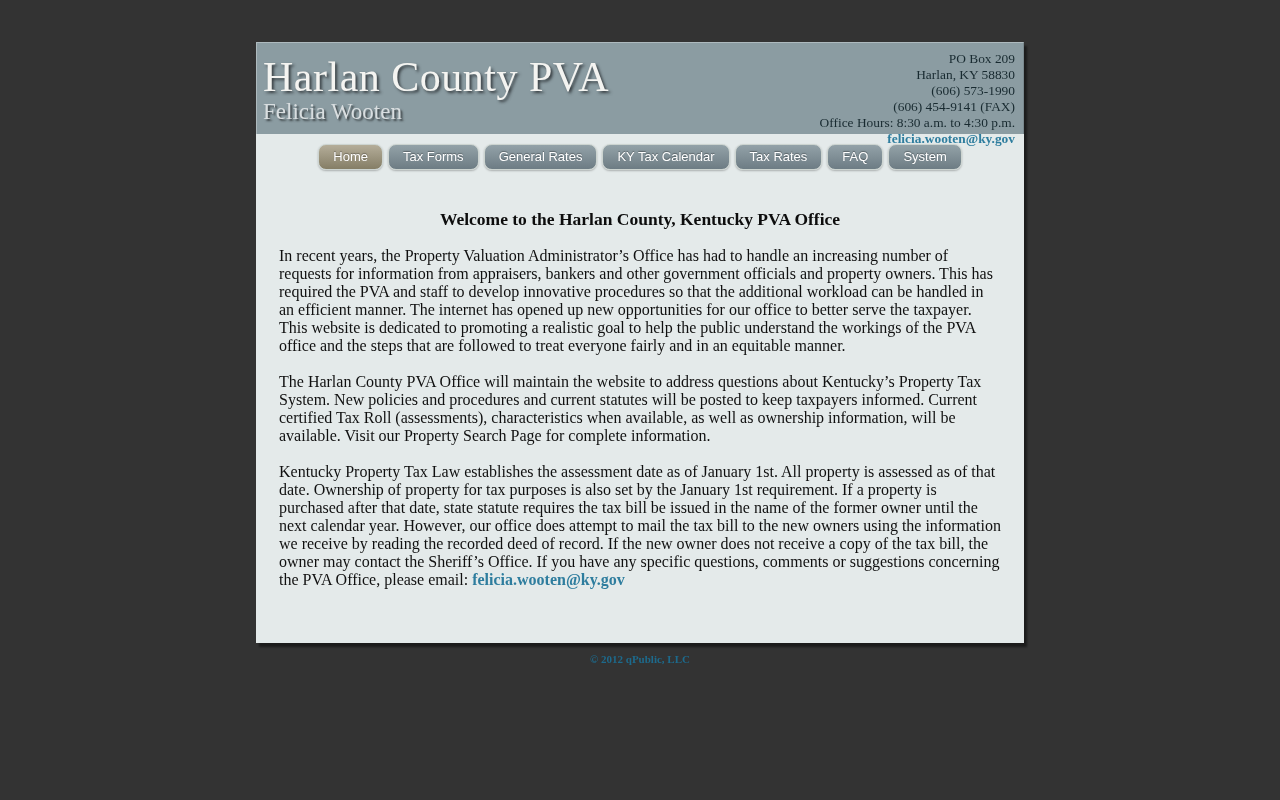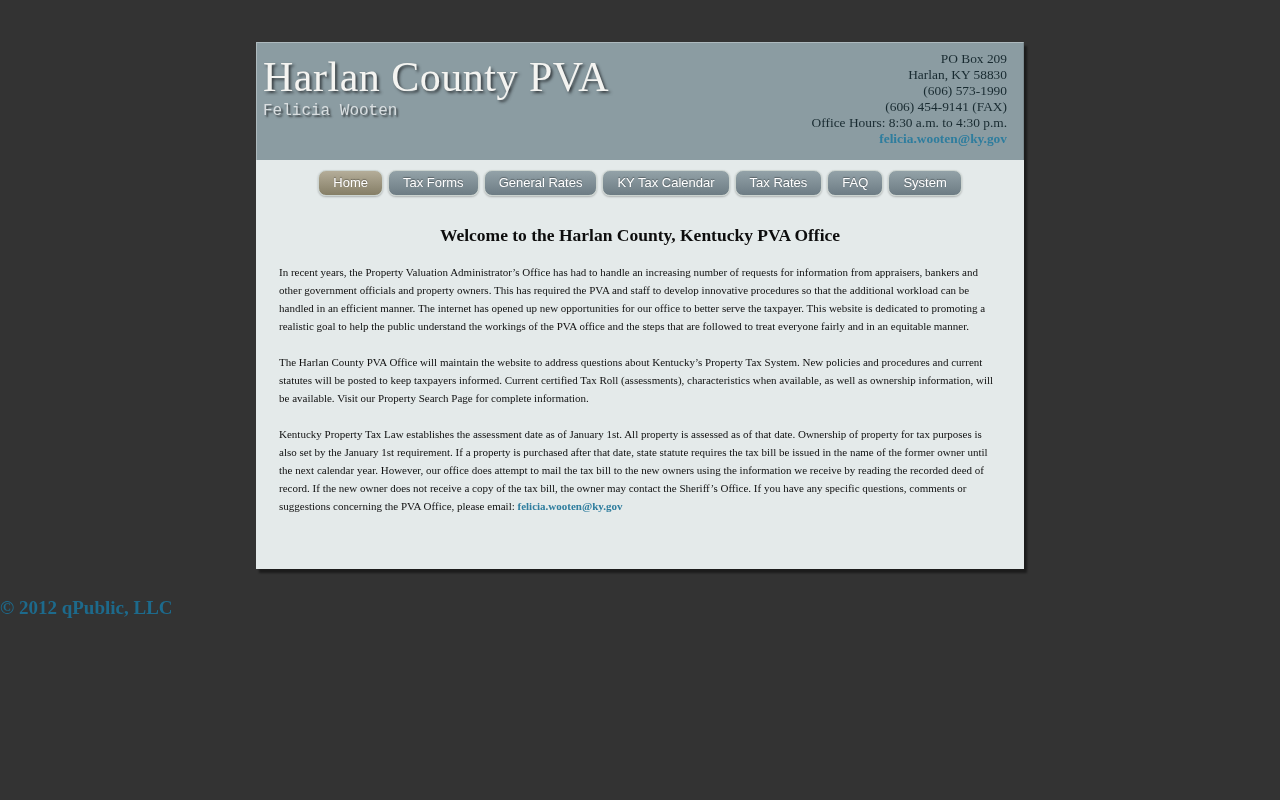--- a/index.html
+++ b/index.html
@@ -11,47 +11,47 @@
   }
   .page {
     width: 768px;
     margin: 42px auto 0;
     background: #e4eaea;
     box-shadow: 3px 4px 2px rgba(0,0,0,0.45);
   }
   
   .header {
     position: relative;
-    height: 118px;
+    height: 92px;
     background: #8b9ca2;
     border-top: 1px solid rgba(255,255,255,0.30);
     border-left: 1px solid rgba(255,255,255,0.30);
     border-right: 1px solid rgba(0,0,0,0.12);
   }
   .title-block { padding: 12px 0 0 6px; }
   .site-title {
     font-family: "Liberation Serif", serif;
     font-size: 42px;
     font-weight: normal;
     line-height: 44px;
     color: #f4f4f1;
     text-shadow: 2px 2px 3px rgba(40,45,48,0.85);
     letter-spacing: 0.5px;
   }
   .site-subtitle {
-    font-family: Liberation Mono, monospace;
-    font-size: 16px;
+    font-family: Liberation Serif, serif;
+    font-size: 23px;
     line-height: 25px;
     color: #d9dee0;
     text-shadow: 2px 2px 2px rgba(40,45,48,0.8);
   }
   .contact {
     position: absolute;
     top: 8px;
-    right: 16px;
+    right: 8px;
     text-align: right;
     font-size: 13.4px;
     line-height: 16.1px;
     color: #182a30;
   }
   .contact .email-link {
     color: #2e7d9e;
     font-weight: bold;
     text-decoration: none;
   }
@@ -77,43 +77,43 @@
     background: linear-gradient(to bottom, #93a2a8, #6d7c84);
     box-shadow: 0 1px 2px rgba(0,0,0,0.25);
     white-space: nowrap;
   }
   .nav-btn.active {
     background: linear-gradient(to bottom, #b4ad99, #857e66);
   }
   
   .main { padding: 0 23px 54px; }
   .page-heading {
-    margin-top: 30px;
+    margin-top: 40px;
     text-align: center;
     font-size: 17.5px;
     font-weight: bold;
     color: #0d0d0d;
     line-height: 19px;
   }
   .main p {
     margin-top: 18px;
-    font-size: 11px;
+    font-size: 16px;
     line-height: 18px;
     color: #101010;
   }
   .main .email-link {
     color: #2e7d9e;
     font-weight: bold;
     text-decoration: none;
   }
   
   .footer {
-    text-align: left;
-    padding-top: 28px;
-    font-size: 19px;
+    text-align: center;
+    padding-top: 10px;
+    font-size: 11px;
     font-weight: bold;
     color: #1d6a8c;
   }
   .footer a { color: #1d6a8c; text-decoration: none; }
 </style>
 </head>
 <body>
 
 <div class="page">
 

